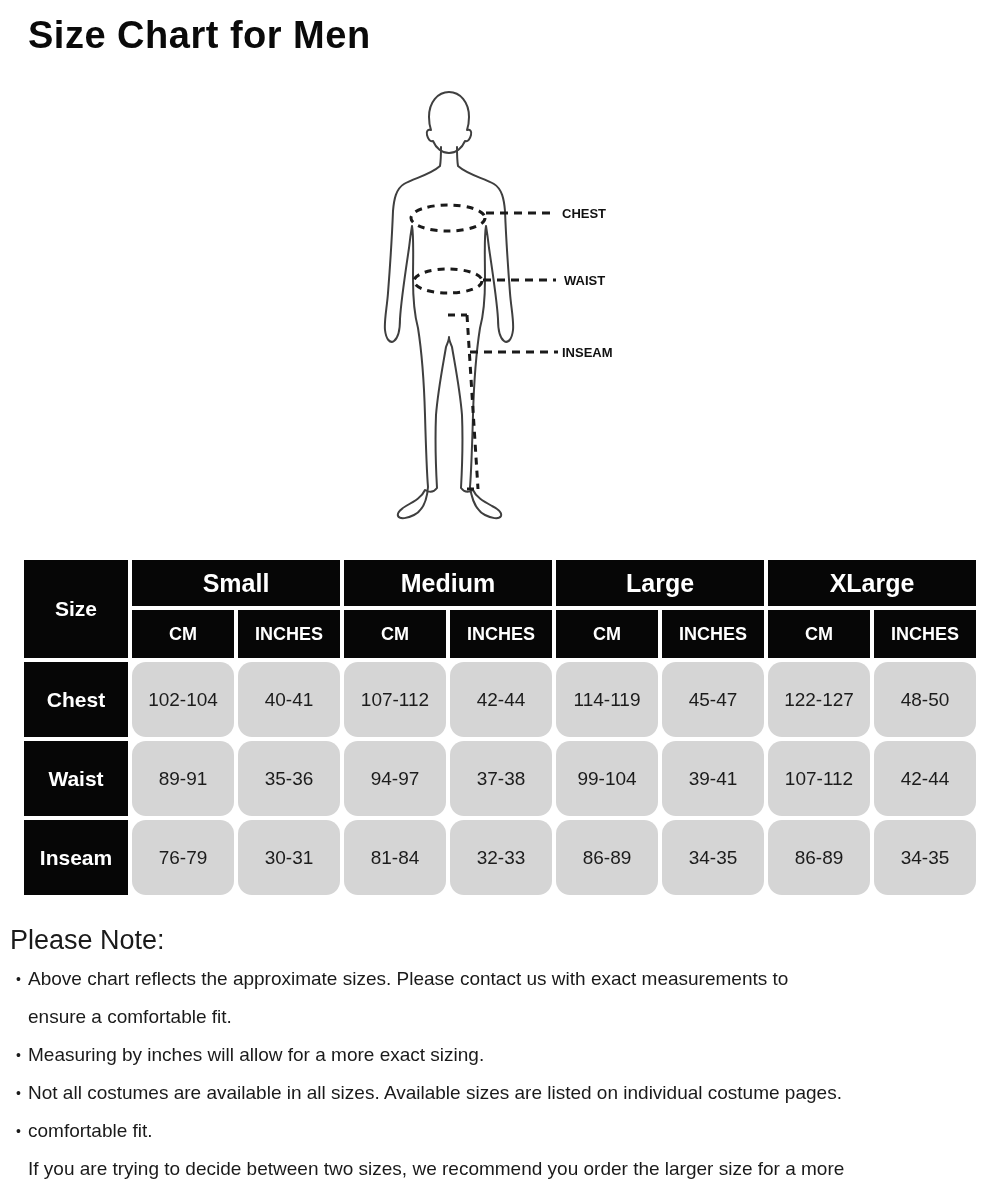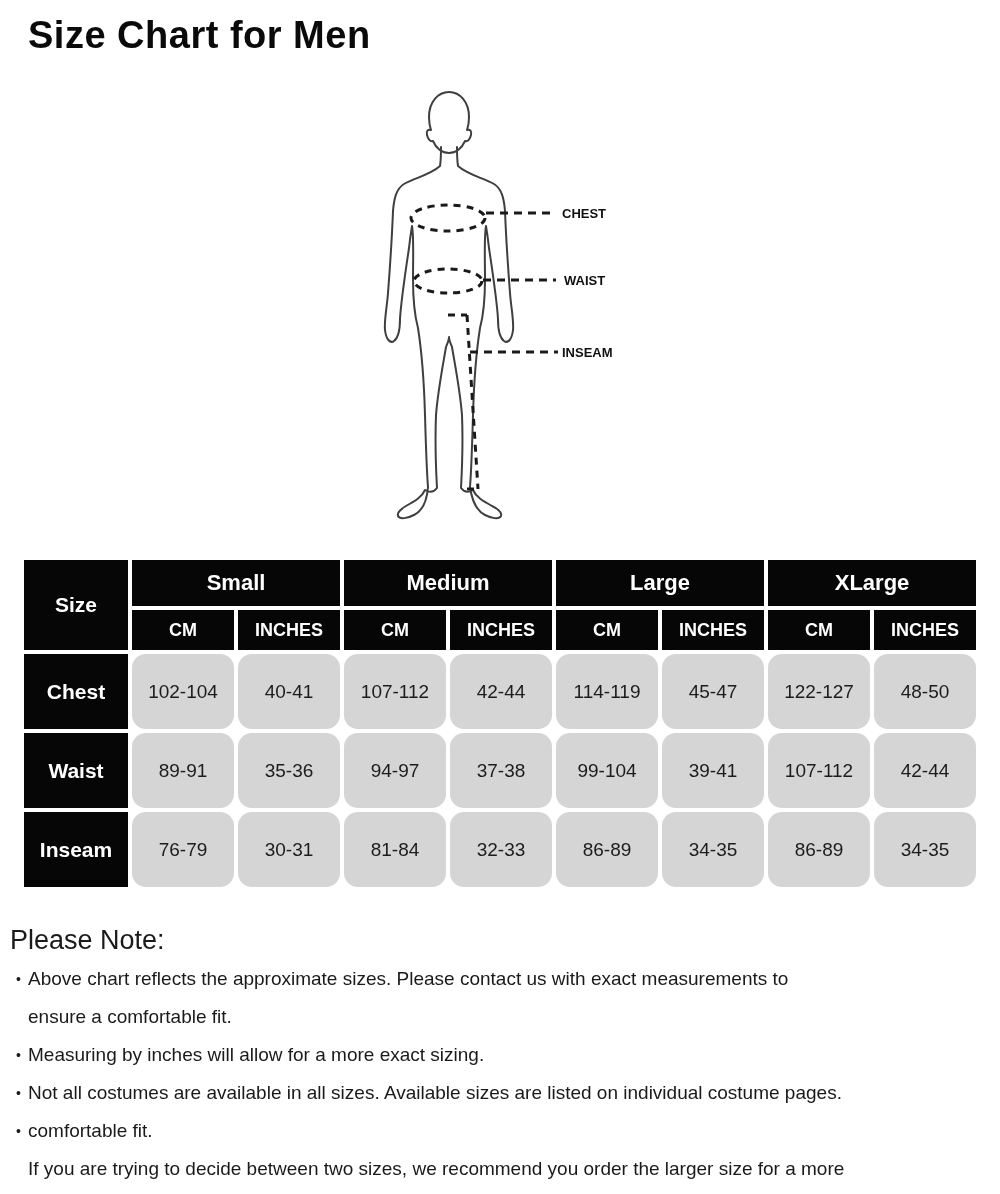--- a/index.html
+++ b/index.html
@@ -20,22 +20,22 @@
     position:absolute; left:20px; top:556px; width:960px;
     border-collapse:separate; border-spacing:4px; table-layout:fixed;
   }
   .size-table th, .size-table td {
     text-align:center; vertical-align:middle; overflow:hidden;
   }
   .size-table .hdr {
     background:#060606; color:#ffffff; font-weight:bold;
   }
   .corner-cell   { width:104px; font-size:21px; }
-  .group-cell    { height:46px; font-size:22px; }
-  .unit-cell     { height:40px; font-size:18px; }
+  .group-cell    { height:46px; font-size:25px; }
+  .unit-cell     { height:48px; font-size:18px; }
   .rowhdr-cell   { height:75px; font-size:21px; }
   .data-cell {
     background:#d5d5d5; color:#1c1c1c; font-size:19px; height:75px;border-radius:14px;
   }
   .notes {
     position:absolute; left:10px; top:920px; width:952px;
   }
   .notes-heading {
     font-size:27px; color:#1a1a1a; line-height:40px;
   }

